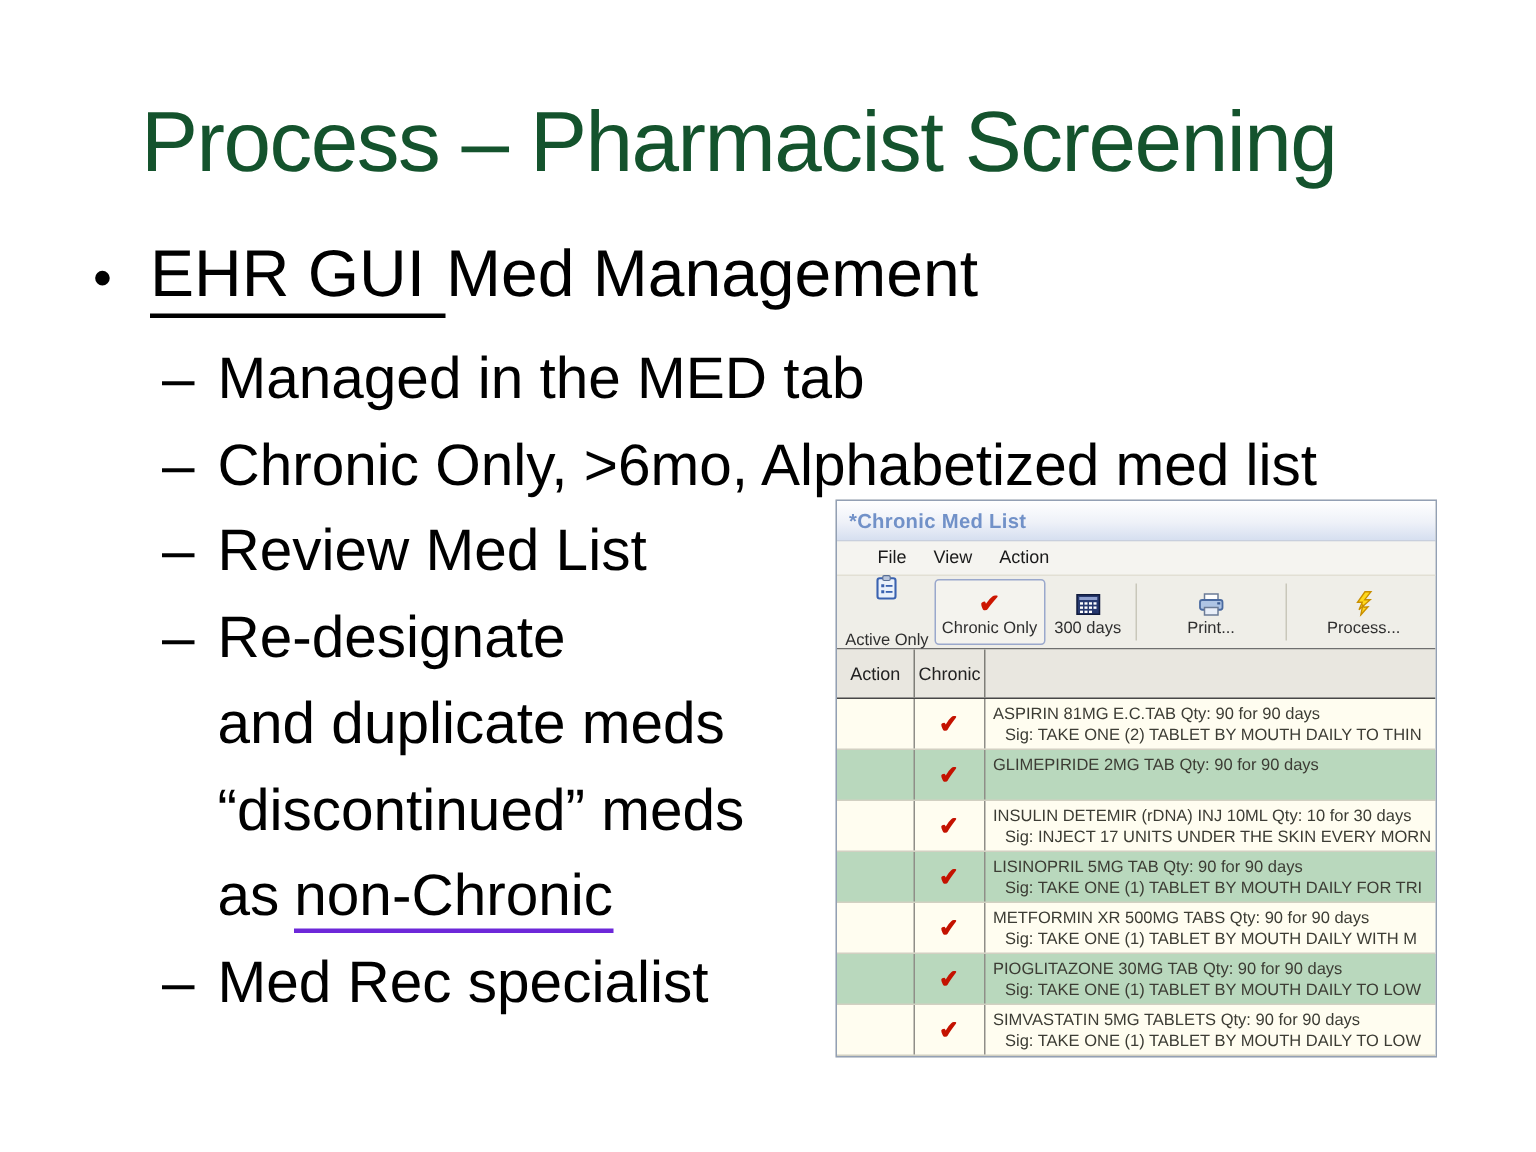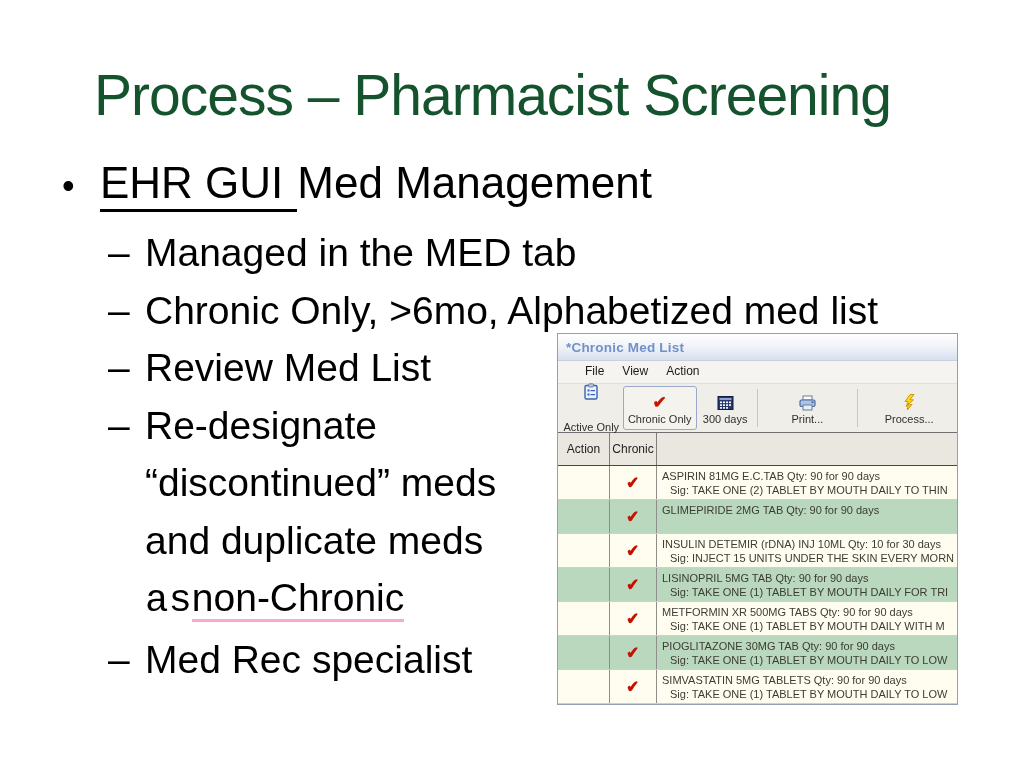--- a/index.html
+++ b/index.html
@@ -26,21 +26,21 @@
   }
   .bullet1 .b1-marker { width: 38px; font-size: 36px; flex: 0 0 38px; }
   .b1-underlined { border-bottom: 3px solid #000; padding-right: 14px; padding-bottom: 2px; }
   .sub-list {
     position: absolute; left: 108px; top: 224px;
     font-size: 39px; color: #000; line-height: 57.5px;
     white-space: nowrap;
   }
   .sub-row { display: flex; }
   .sub-marker { flex: 0 0 37px; width: 37px; }
-  .sub-underlined { border-bottom: 3px solid #f9a8d4; }
+  .sub-underlined { border-bottom: 3px solid #6d28d9; }
 
   
   .med-window {
     position: absolute; left: 557px; top: 333px;
     width: 401px; height: 372px;
     border: 1px solid #93a0b4;
     background: #efeee8;
     font-family: "Liberation Sans", sans-serif;
     overflow: hidden;
   }
@@ -134,30 +134,30 @@
     <div class="sub-row">
       <span class="sub-marker">–</span>
       <span>Review Med List</span>
     </div>
     <div class="sub-row">
       <span class="sub-marker">–</span>
       <span>Re-designate</span>
     </div>
     <div class="sub-row">
       <span class="sub-marker"></span>
+      <span>and duplicate meds</span>
+    </div>
+    <div class="sub-row">
+      <span class="sub-marker"></span>
       <span>“discontinued” meds</span>
-    </div>
-    <div class="sub-row">
-      <span class="sub-marker"></span>
-      <span>and duplicate meds</span>
     </div>
     <div class="sub-row">
       <span class="sub-marker"></span>
       <span>
-        <span style="font-family:Liberation Mono, monospace;">as</span><span class="sub-underlined">non-Chronic</span>
+        <span style="margin-right:10px;">as</span><span class="sub-underlined">non-Chronic</span>
       </span>
     </div>
     <div class="sub-row">
       <span class="sub-marker">–</span>
       <span>Med Rec specialist</span>
     </div>
   </div>
 
   <div class="med-window">
 
@@ -272,21 +272,21 @@
         </div>
       </div>
 
       <div class="med-row cream">
         <div class="mr-action"></div>
         <div class="mr-chronic">
           <span class="mr-check">✔</span>
         </div>
         <div class="mr-text">
           <div>INSULIN DETEMIR (rDNA) INJ 10ML  Qty: 10 for 30 days</div>
-          <div class="mr-sig">Sig: INJECT 15 UNITS UNDER THE SKIN EVERY MORN</div>
+          <div class="mr-sig">Sig: INJECT 17 UNITS UNDER THE SKIN EVERY MORN</div>
         </div>
       </div>
 
       <div class="med-row green">
         <div class="mr-action"></div>
         <div class="mr-chronic">
           <span class="mr-check">✔</span>
         </div>
         <div class="mr-text">
           <div>LISINOPRIL 5MG TAB  Qty: 90 for 90 days</div>

